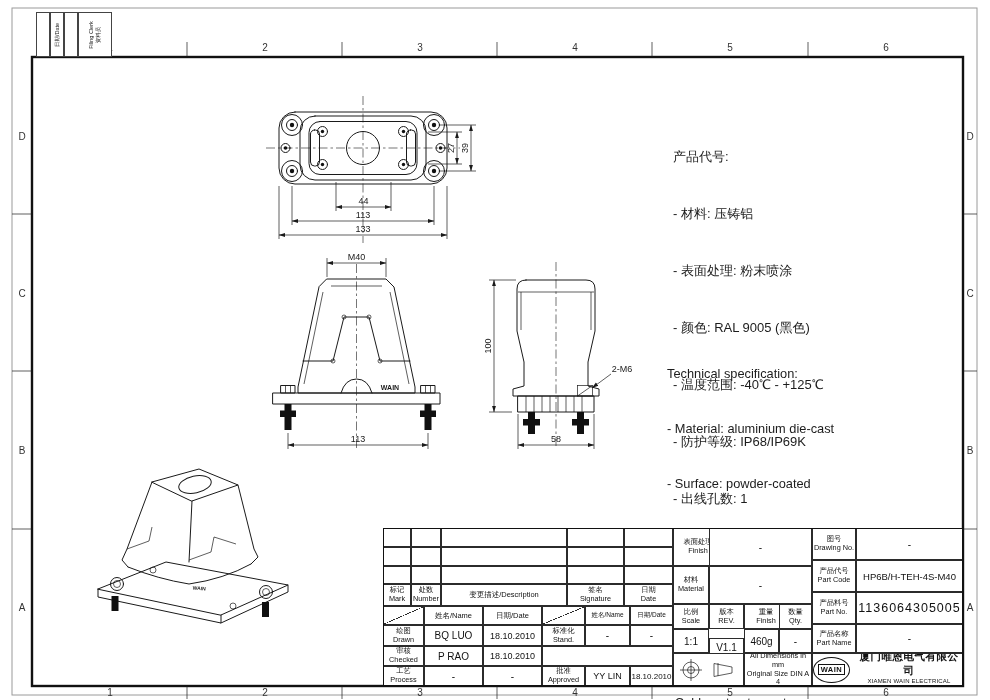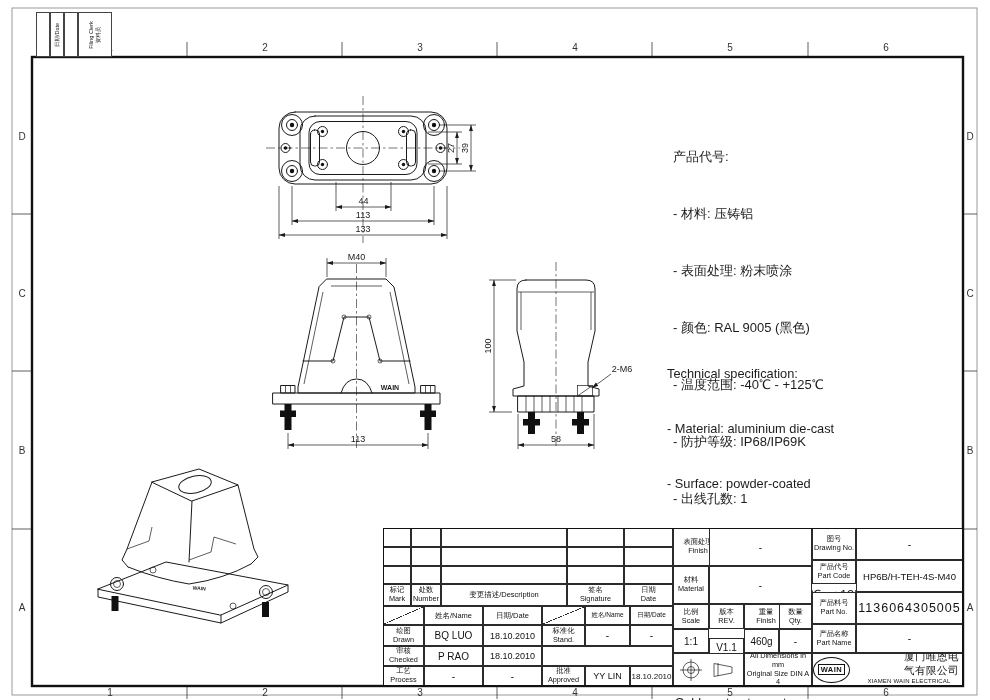--- a/index.html
+++ b/index.html
@@ -29,21 +29,21 @@
   .tb.one{font-size:7.5px;}
   .tb.val{font-size:10px;}
   .tb.big{font-size:12.5px;letter-spacing:1px;}
   .tb.diag{background:linear-gradient(to bottom right,transparent 48.8%,#2b2b2b 48.8%,#2b2b2b 51.2%,transparent 51.2%);}
   .tbframe{position:absolute;box-sizing:border-box;border:1.6px solid #111;pointer-events:none;}
   .note{font-size:6.3px;line-height:1.5;}
   .logo-ring{width:35px;height:24px;border:1.6px solid #111;border-radius:50%;
       display:flex;align-items:center;justify-content:center;flex:0 0 auto;}
   .logo-box{border:1.2px solid #111;font-size:7.5px;font-weight:bold;letter-spacing:.5px;padding:0 2px;}
   .co{display:flex;flex-direction:column;margin-left:6px;align-items:flex-start;}
-  .co .cn{font-size:10.5px;font-weight:normal;letter-spacing:.5px;margin-left:45px;}
+  .co .cn{font-size:10.5px;font-weight:bold;letter-spacing:.5px;}
   .co .en{font-size:6px;letter-spacing:.2px;}
 </style>
 </head>
 <body>
 
 <div id="sheet">
 
   <svg width="990" height="700" viewBox="0 0 990 700">
     <defs>
       <marker id="ar" viewBox="0 0 10 10" refX="9.2" refY="5" markerWidth="10" markerHeight="10" orient="auto-start-reverse">
@@ -411,21 +411,21 @@
     <span>Original Size DIN A 4</span>
   </div>
 
   <div class="tb lbl" style="left:812px;top:528px;width:44px;height:32px">
     <span>图号</span>
     <span>Drawing No.</span>
   </div>
   <div class="tb val" style="left:856px;top:528px;width:107px;height:32px">
     <span>-</span>
   </div>
-  <div class="tb lbl" style="left:812px;top:560px;width:44px;height:24px">
+  <div class="tb lbl" style="left:812px;top:560px;width:44px;height:32px">
     <span>产品代号</span>
     <span>Part Code</span>
   </div>
   <div class="tb val" style="left:856px;top:560px;width:107px;height:32px;font-size:9.5px">
     <span>HP6B/H-TEH-4S-M40</span>
   </div>
   <div class="tb lbl" style="left:812px;top:592px;width:44px;height:32px">
     <span>产品料号</span>
     <span>Part No.</span>
   </div>

